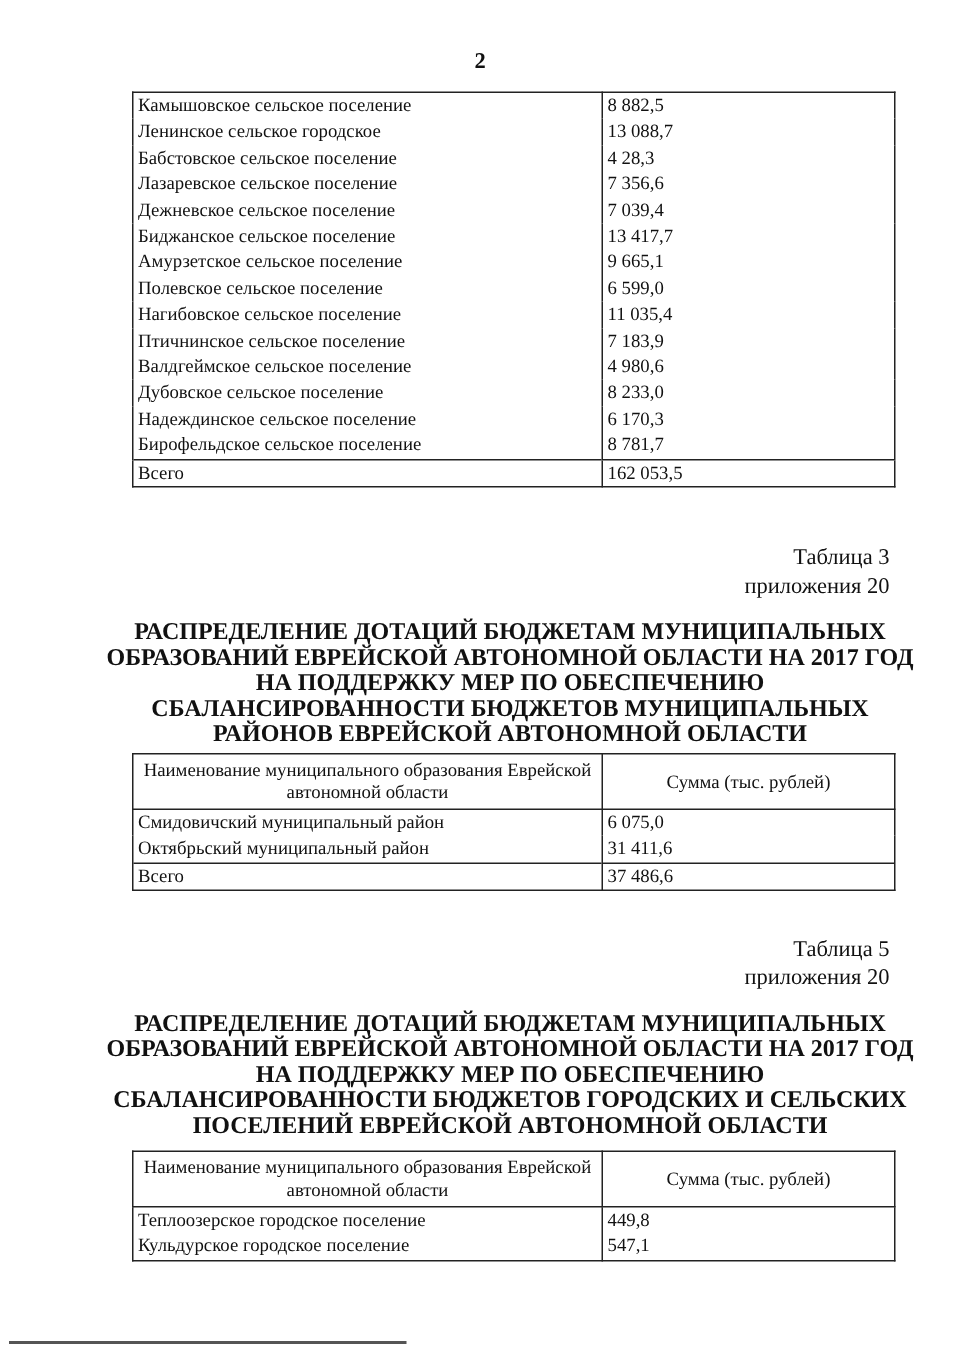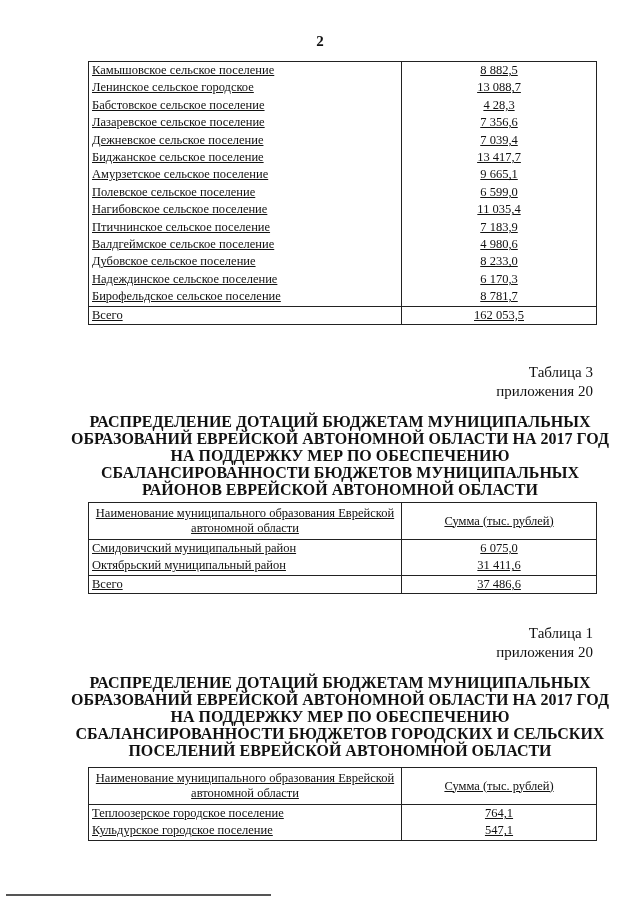--- a/index.html
+++ b/index.html
@@ -7,28 +7,27 @@
     width: 640px; height: 905px; position: relative; overflow: hidden;
     font-family: "Liberation Serif", "DejaVu Serif", serif; color: #111;
   }
   .page-num {
     position: absolute; top: 33px; left: 0; width: 640px; text-align: center;
     font-size: 15px; font-weight: bold;
   }
   table.t {
     position: absolute; left: 88px; width: 509px; border-collapse: collapse;
     font-size: 12.5px;
-    text-decoration: underline;
   }
   table.t td {
     border-left: 1px solid #222; border-right: 1px solid #222;
     padding: 0 3px; line-height: 17.4px; height: 17.4px; white-space: nowrap;
   }
   table.t td.name { width: 306px; }
-  table.t td.val { text-align: center; }
+  table.t td.val { text-align: left; }
   table.t tr.first td { border-top: 1px solid #222; }
   table.t tr.last td { border-bottom: 1px solid #222; }
   table.t tr.total td { border-top: 1px solid #222; border-bottom: 1px solid #222; }
   table.t tr.head td {
     border: 1px solid #222; text-align: center; line-height: 15px; height: 36px;
     font-size: 12.5px; white-space: normal;
   }
   .tbl-label {
     position: absolute; right: 47px; text-align: right; font-size: 15px; line-height: 19px;
   }
@@ -131,34 +130,34 @@
         <td class="val">31 411,6</td>
       </tr>
   <tr class="total">
         <td class="name">Всего</td>
         <td class="val">37 486,6</td>
       </tr>
 </tbody>
   </table>
 
 <div class="tbl-label" style="top:624px;">
-  <div>Таблица 1</div>
+  <div>Таблица 5</div>
   <div>приложения 20</div>
 </div>
 <div class="title" style="top:674px;">РАСПРЕДЕЛЕНИЕ ДОТАЦИЙ БЮДЖЕТАМ МУНИЦИПАЛЬНЫХ ОБРАЗОВАНИЙ ЕВРЕЙСКОЙ АВТОНОМНОЙ ОБЛАСТИ НА 2017 ГОД НА ПОДДЕРЖКУ МЕР ПО ОБЕСПЕЧЕНИЮ СБАЛАНСИРОВАННОСТИ БЮДЖЕТОВ ГОРОДСКИХ И СЕЛЬСКИХ ПОСЕЛЕНИЙ ЕВРЕЙСКОЙ АВТОНОМНОЙ ОБЛАСТИ</div>
 
 <table class="t" style="top:767px;">
   <tbody>
       <tr class="head">
     <td class="name">Наименование муниципального образования Еврейской автономной области</td>
     <td class="val">Сумма (тыс. рублей)</td>
   </tr>
   <tr>
         <td class="name">Теплоозерское городское поселение</td>
-        <td class="val">764,1</td>
+        <td class="val">449,8</td>
       </tr>
   <tr class="last">
         <td class="name">Кульдурское городское поселение</td>
         <td class="val">547,1</td>
       </tr>
 </tbody>
   </table>
 
 <div class="footer-line"></div>
 

